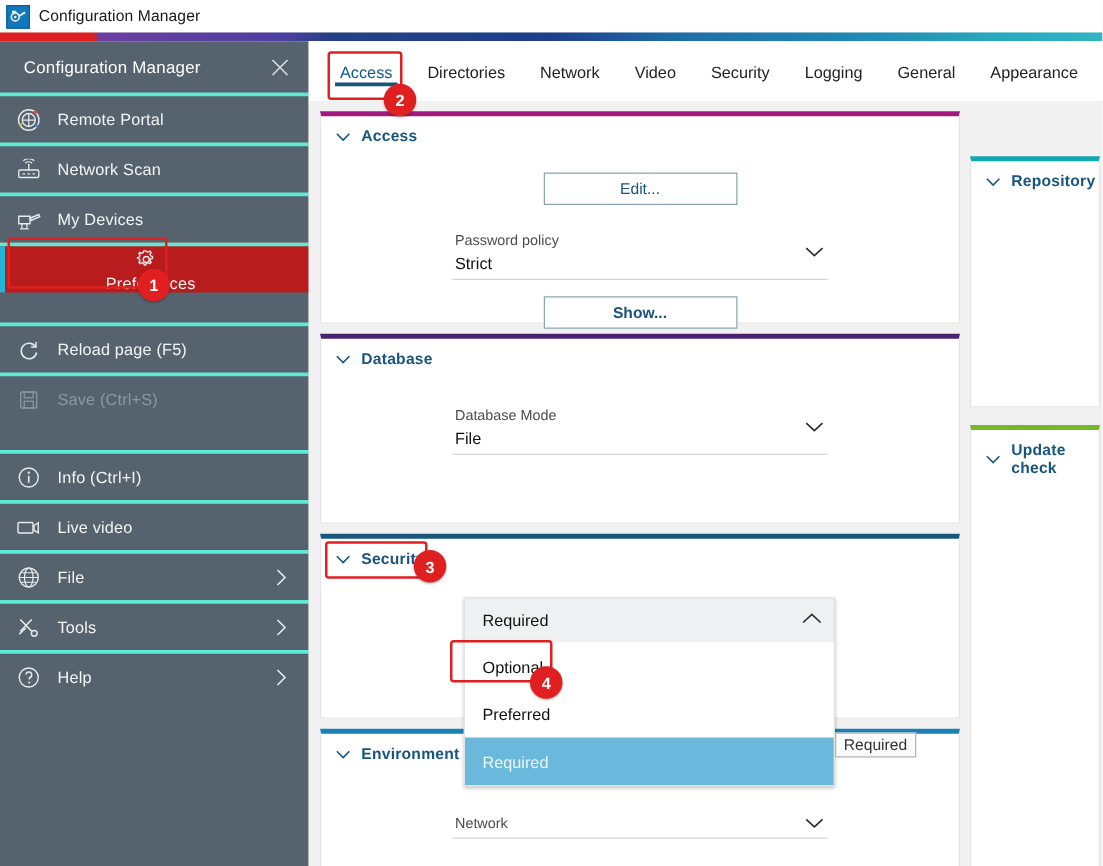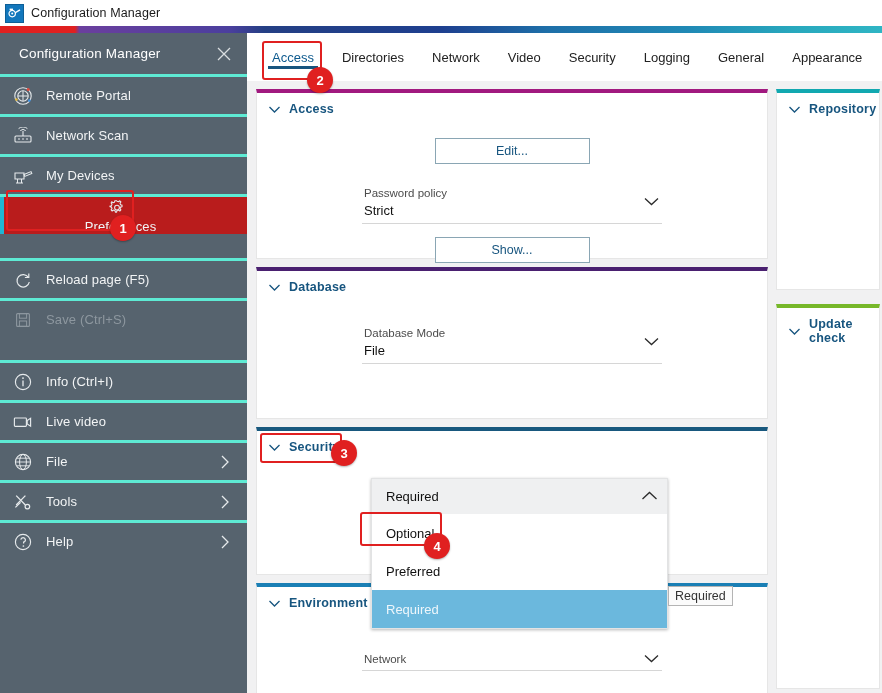--- a/index.html
+++ b/index.html
@@ -91,21 +91,21 @@
   }
 
   #panes{
     position:absolute;left:0;top:48px;right:0;bottom:0;
     background:#f1f1f2;
     display:flex;
     padding:8px 0 0 0;
     box-sizing:border-box;
   }
   #left-col{width:512px;margin-left:9px;}
-  #right-col{width:104px;margin-left:8px;}
+  #right-col{width:104px;margin-left:8px;margin-top:36px;}
 
   .card{
     background:#ffffff;
     border:1px solid #e6e6e6;
     border-top-width:4px;border-top-style:solid;
     margin-bottom:8px;
     position:relative;
     box-sizing:border-box;
   }
   .card-head{
@@ -380,21 +380,21 @@
           <div class="btn-outline" style="margin-top:12px;">Edit...</div>
           <div class="field" style="margin-top:16px;">
             <div class="f-label">Password policy</div>
             <div class="f-value">Strict</div>
             <span class="f-chev">
               <svg width="17" height="11" viewBox="0 0 17 11">
                   <path d="M2 2.5 L8.5 8.5 L15 2.5" fill="none" stroke="#2b2b2b" stroke-width="1.3"></path>
                 </svg>
             </span>
           </div>
-          <div class="btn-outline" style="margin-top:13px;">Show...</div>
+          <div class="btn-outline" style="margin-top:13px;font-weight:bold;">Show...</div>
         </div>
       </div>
 
       <div class="card" style="border-top-color:#4a2070;height:152px;">
         <div class="card-head">
           <span class="caret">
             <svg width="13" height="9" viewBox="0 0 13 9">
                 <path d="M1.5 2 L6.5 7 L11.5 2" fill="none" stroke="#17557f" stroke-width="1.3"></path>
               </svg>
           </span>

